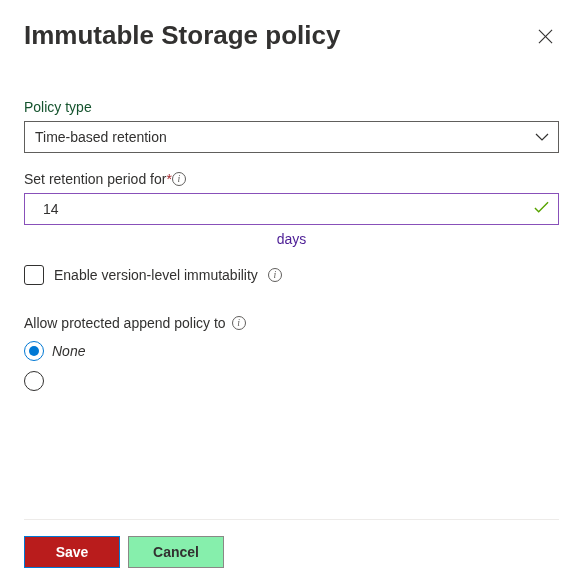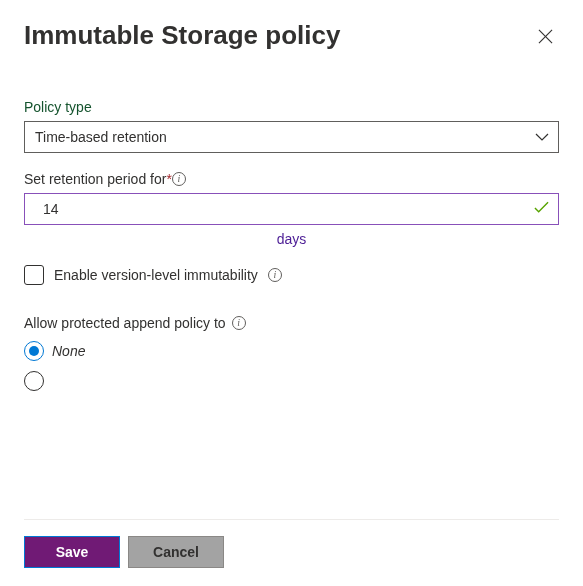--- a/index.html
+++ b/index.html
@@ -200,27 +200,27 @@
       padding: 16px 0 18px 0;
       display: flex;
       gap: 8px;
     }
     .btn {
       height: 32px;
       padding: 0 20px;
       font-size: 14px;
       font-weight: 600;
       border: 1px solid #8a8886;
-      background: #a3a3a3;
+      background: #86efac;
       color: #323130;
       cursor: pointer;
       min-width: 96px;
     }
     .btn-primary {
-      background: #701a75;
+      background: #b91c1c;
       border-color: #0078d4;
       color: #ffffff;
     }
     .content {
       flex: 1;
     }
   </style>
 </head>
 <body>
 

